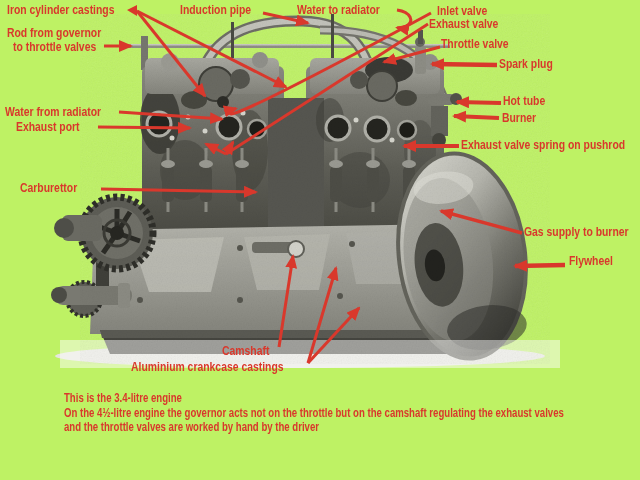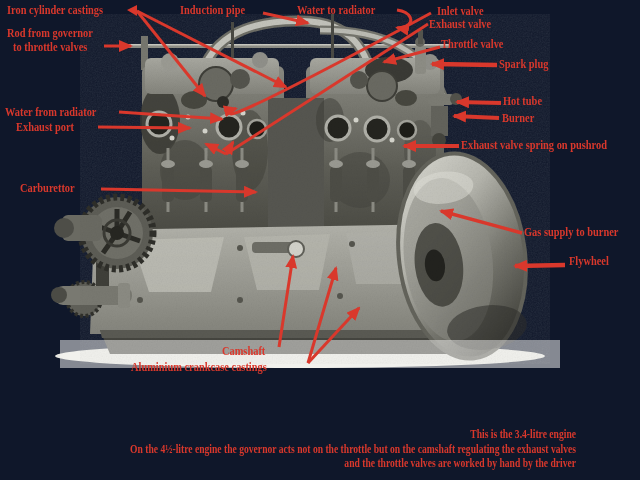--- a/index.html
+++ b/index.html
@@ -1,33 +1,32 @@
 <!DOCTYPE html>
 <html><head>
 <meta charset="utf-8">
 <style>
   html,body{margin:0;padding:0;background:#ffffff;}
   .stage{
     position:relative;width:640px;height:480px;overflow:hidden;
-    background:#0f172a;
-    font-family:Liberation Serif, serif;
+    background:#bef264;
+    font-family:Liberation Sans, sans-serif;
   }
   .stage svg.scene{position:absolute;left:0;top:0;z-index:1;}
   .lbl{
     position:absolute;z-index:3;
     font-weight:bold;font-size:13px;line-height:13px;
     color:#d9382c;white-space:nowrap;
     transform:scaleX(0.8);transform-origin:0 0;
     letter-spacing:0px;
   }
   .caption{
     position:absolute;left:0;top:391px;width:640px;z-index:3;
     color:#d9382c;font-weight:bold;font-size:12px;line-height:14.5px;
-    text-align:right;
-    margin-top:36px;
+    text-align:left;
   }
   .caption .cline{
     white-space:nowrap;transform:scaleX(0.8);transform-origin:50% 0;
   }
 </style>
 </head>
 <body>
 
 <div class="stage">
 

